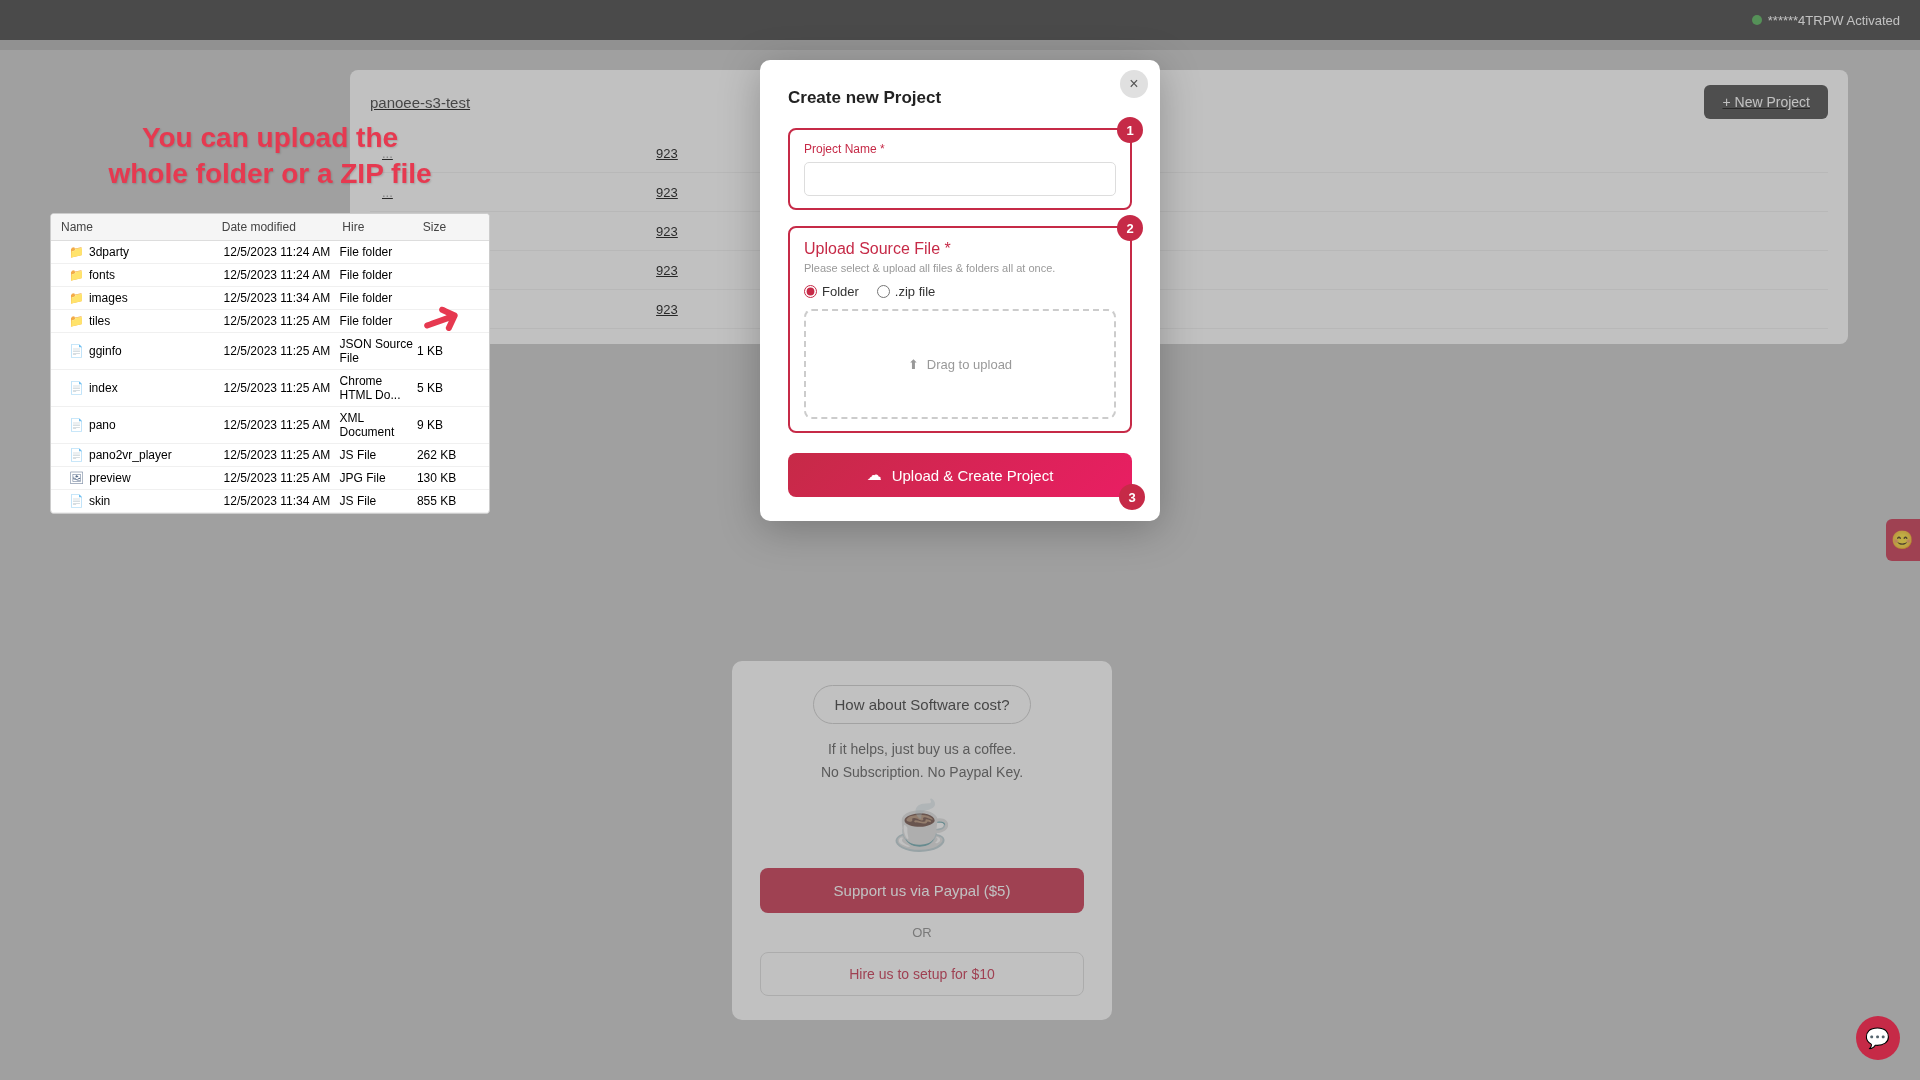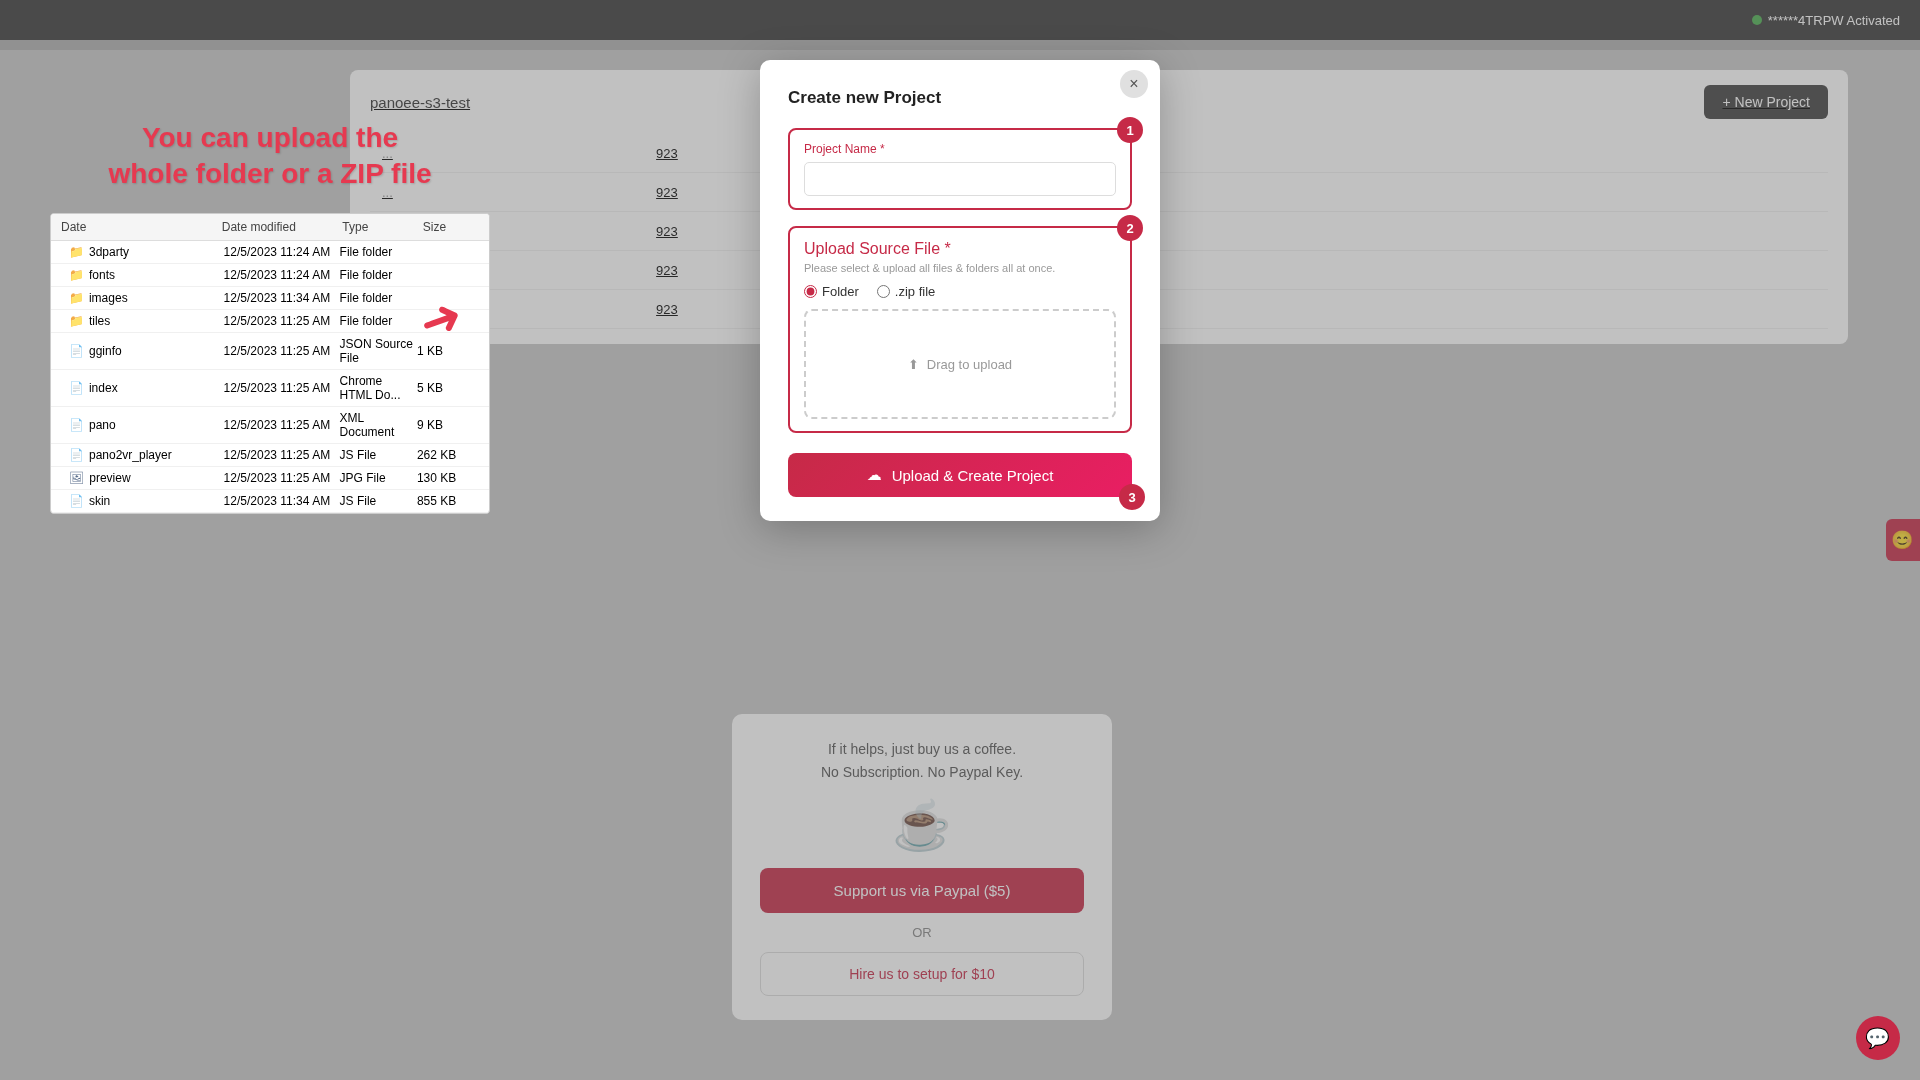--- a/index.html
+++ b/index.html
@@ -423,20 +423,21 @@
               <span class="action-icon">👁</span>
               <span class="action-icon">🗑</span>
             </div>
           </td>
         </tr>
       </tbody>
     </table>
   </div>
 
   <div class="bottom-info">
+    <div class="bottom-info-title">How about Software cost?</div>
     <div class="bottom-info-text">
       <span>If it helps, just buy us a coffee.</span><br>
       <span>No Subscription. No Paypal Key.</span>
     </div>
     <div class="coffee-icon">☕</div>
     <button class="paypal-btn">
       <span>Support us via Paypal ($5)</span>
     </button>
     <div class="or-divider">OR</div>
     <button class="hire-btn">
@@ -448,23 +449,23 @@
 
 <div class="overlay"></div>
 
 <div class="left-annotation">
   <div class="annotation-text">
     <span>You can upload the</span><br>
     <span>whole folder or a ZIP file</span>
   </div>
   <div class="file-browser">
     <div class="file-browser-header">
-      <span>Date</span>
+      <span>Name</span>
       <span>Date modified</span>
-      <span>Type</span>
+      <span>Hire</span>
       <span>Size</span>
     </div>
     <div class="file-browser-row">
       <span><span class="folder-color file-icon">📁</span>3dparty</span>
       <span>12/5/2023 11:24 AM</span>
       <span>File folder</span>
       <span></span>
     </div>
     <div class="file-browser-row">
       <span><span class="folder-color file-icon">📁</span>fonts</span>

